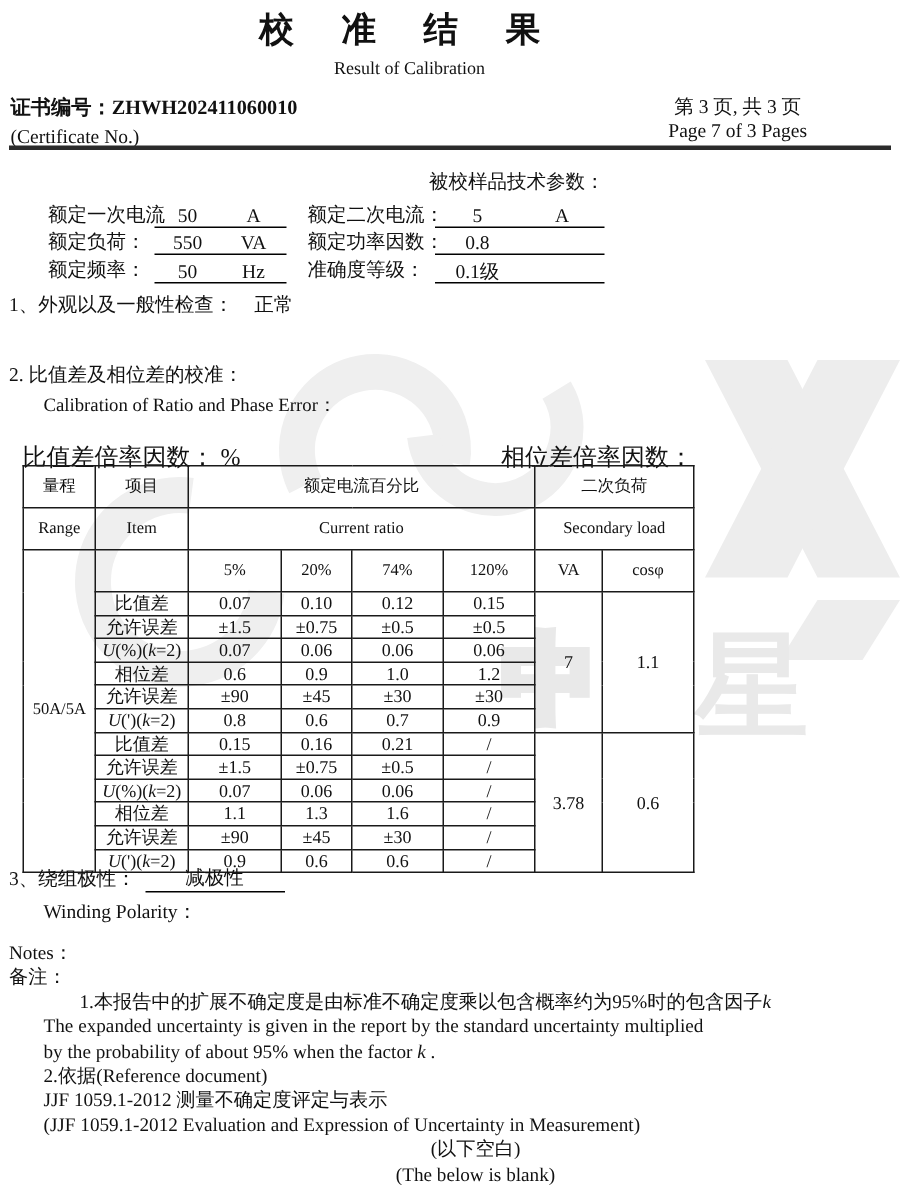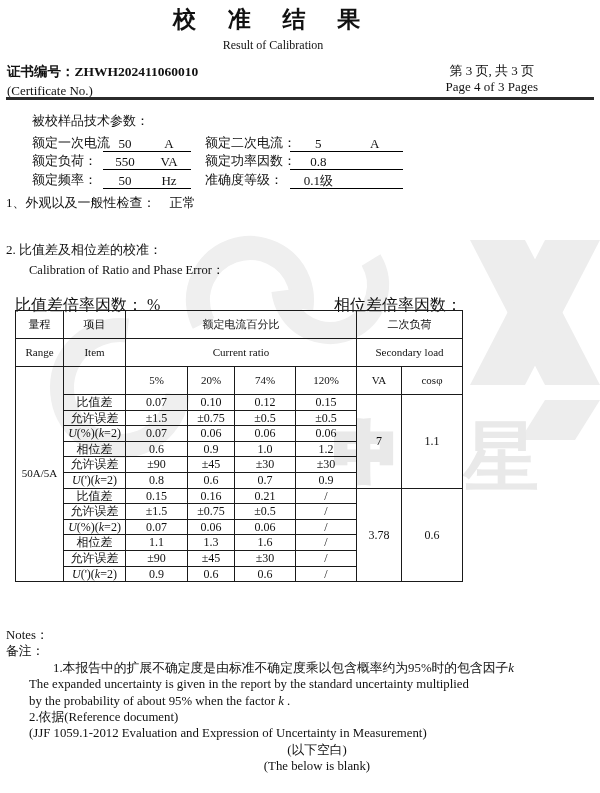--- a/index.html
+++ b/index.html
@@ -21,21 +21,21 @@
   
   .cert-row { position:absolute; top:63px; left:7px; right:62px; display:flex; justify-content:space-between; }
   .cert-zh { font-size:13.5px;font-weight:bold; }
   .cert-en { font-size:13px; margin-top:2px; }
   .page-block { text-align:center; font-size:13px; line-height:16px; }
 
   .rule { position:absolute; top:97px; left:6px; width:588px; height:2.5px; background:#2b2b2b; }
 
   
   .params { position:absolute; top:112px; left:32px; font-size:13px; }
-  .params-title { margin-bottom:3px; }
+  .params-title { margin-bottom:3px;text-align:right; }
   .param-row { display:flex; align-items:flex-end; height:18.5px; }
   .p-label1 { width:71px; white-space:nowrap; }
   .p-line1 { width:88px; border-bottom:1.3px solid #000; display:flex; }
   .p-gap { width:14px; }
   .p-label2 { width:85px; white-space:nowrap; }
   .p-line2 { width:113px; border-bottom:1.3px solid #000; display:flex; }
   .p-val, .p-unit { flex:1; text-align:center; line-height:15px; }
 
   
   .sec1 { position:absolute; top:194px; left:6px; font-size:13px; }
@@ -90,21 +90,21 @@
       <div class="title-en">Result of Calibration</div>
     </div>
 
     <div class="cert-row">
       <div>
         <div class="cert-zh">证书编号：ZHWH202411060010</div>
         <div class="cert-en">(Certificate No.)</div>
       </div>
       <div class="page-block">
         <div>第 3 页, 共 3 页</div>
-        <div>Page 4 of 3 Pages</div>
+        <div>Page 7 of 3 Pages</div>
       </div>
     </div>
 
     <div class="rule"></div>
 
     <div class="params">
       <div class="params-title">被校样品技术参数：</div>
 
       <div class="param-row">
         <span class="p-label1">额定一次电流</span>
@@ -283,27 +283,35 @@
           <tr class="drow">
             <td><i>U</i>(')(<i>k</i>=2)</td>
             <td>0.9</td>
             <td>0.6</td>
             <td>0.6</td>
             <td>/</td>
           </tr>
         </tbody>
     </table>
 
+    <div class="sec3">
+      <div class="sec3-line1">
+        <span>3、绕组极性：</span>
+        <span class="wp-underline">减极性</span>
+      </div>
+      <div class="en">Winding Polarity：</div>
+    </div>
 
     <div class="notes">
       <div>Notes：</div>
       <div>备注：</div>
       <div class="ind1 kline">1.本报告中的扩展不确定度是由标准不确定度乘以包含概率约为95%时的包含因子<i>k</i></div>
       <div class="ind2 kline">The expanded uncertainty is given in the report by the standard uncertainty multiplied</div>
       <div class="ind2 kline">by the probability of about 95% when the factor <i>k</i> .</div>
       <div class="ind2 kline">2.依据(Reference document)</div>
+      <div class="ind2 kline">JJF 1059.1-2012 测量不确定度评定与表示</div>
       <div class="ind2 kline">(JJF 1059.1-2012 Evaluation and Expression of Uncertainty in Measurement)</div>
       <div class="blank">(以下空白)</div>
       <div class="blank">(The below is blank)</div>
     </div>
 
   </div>
 </div>
 
 </body></html>

